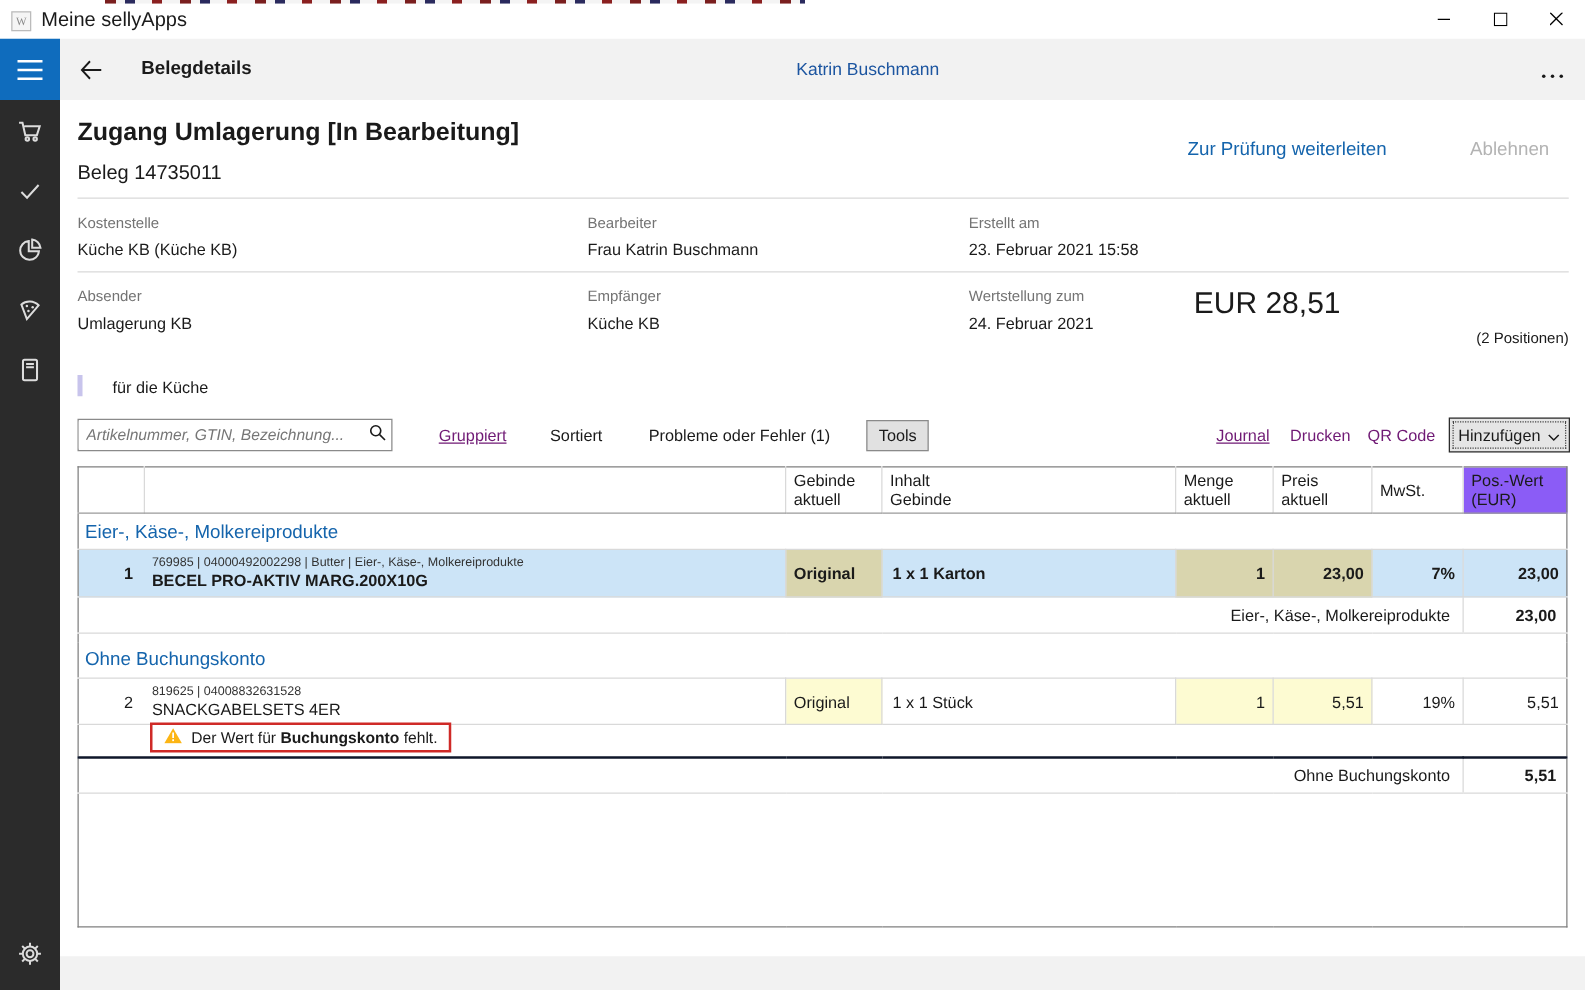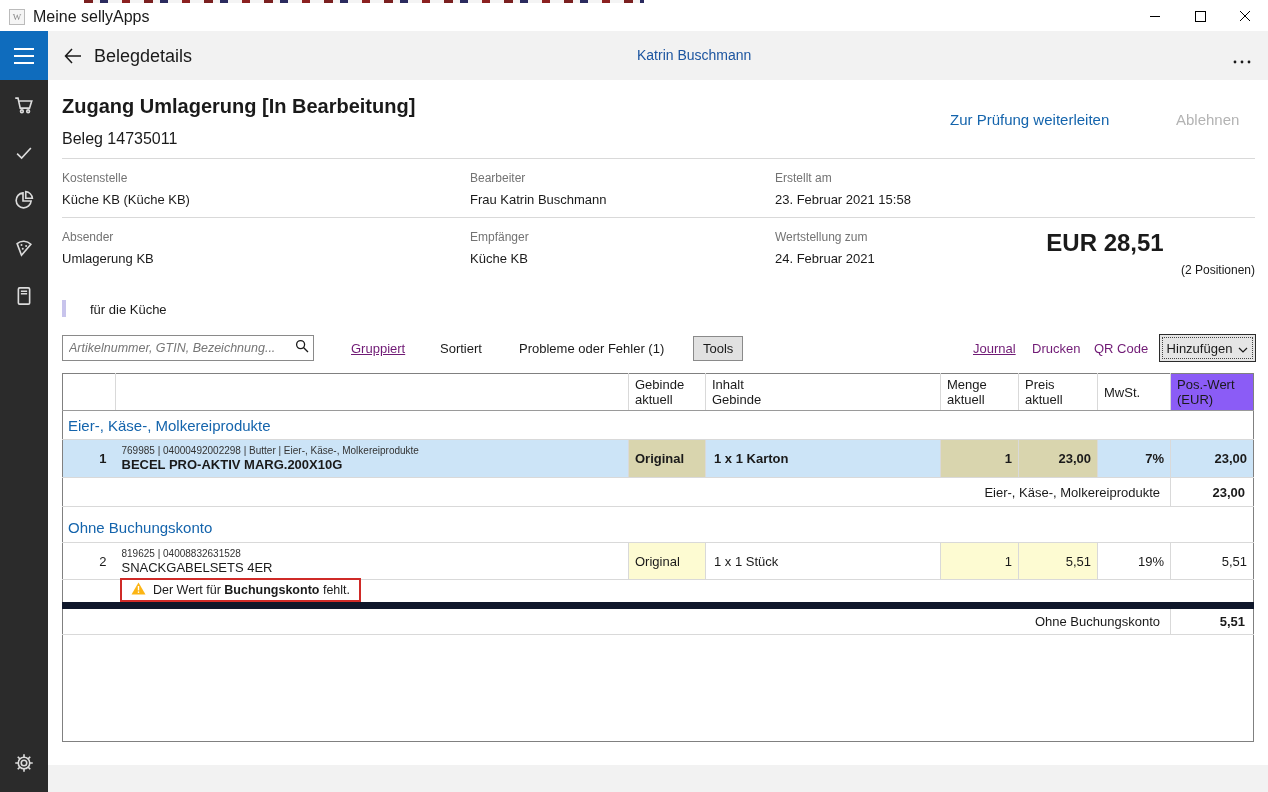--- a/index.html
+++ b/index.html
@@ -20,38 +20,38 @@
   .wincaption { margin-left:auto; display:flex; height:28px; }
   .winbtn { width:45px; height:28px; display:flex; align-items:center; justify-content:center; }
   .winbtn svg { stroke:#000; stroke-width:1; fill:none; }
 
   
   #appbar { top:31px; left:0; width:1268px; height:49px; background:#f2f2f2; }
   #hamburger { left:0; top:0; width:48px; height:49px; background:#0f6cbd; display:flex; flex-direction:column;
     align-items:center; justify-content:center; gap:5px; cursor:pointer; }
   #hamburger span { display:block; width:20px; height:2px; background:#fff; }
   #back-btn { left:62px; top:14px; width:22px; height:22px; }
-  #page-title { left:94px; top:15px; font-size:18px; font-weight:normal; }
+  #page-title { left:113px; top:15px; font-size:15px; font-weight:bold; }
   #header-user { left:637px; top:16px; font-size:14px; color:#1c55a0; }
   #more-btn { left:1232px; top:20px; }
 
   
   #sidebar { top:80px; left:0; width:48px; height:712px; background:#2b2b2b; }
   .side-icon { position:absolute; left:14px; width:20px; height:20px; }
   .side-icon svg { stroke:#dcdcdc; stroke-width:1.3; fill:none; }
 
   
   #doc-title { left:62px; top:95px; font-size:20px; font-weight:bold; }
   #action-forward { left:950px; top:111px; font-size:15px; color:#1464ac; cursor:pointer; }
   #action-reject { left:1176px; top:111px; font-size:15px; color:#b3b3b3; }
   #doc-beleg { left:62px; top:130px; font-size:16px; }
   .hrule { left:62px; width:1193px; height:1px; background:#d9d9d9; }
   .f-label { position:absolute; font-size:12px; color:#737373; }
   .f-value { position:absolute; font-size:13px; color:#1a1a1a; }
-  #total-amount { left:955px; top:229px; width:300px; text-align:center; font-size:24px; font-weight:bold; }
+  #total-amount { left:955px; top:229px; width:300px; text-align:left; font-size:24px; font-weight:normal; }
   #total-note { left:955px; top:263px; width:300px; text-align:right; font-size:12px; }
   #note-bar { left:62px; top:300px; width:4px; height:17px; background:#c8c4ec; }
   #note-text { left:76px; top:302px; font-size:13px;margin-left:14px; }
 
   
   #search-box { left:62px; top:335px; width:252px; height:26px; border:1px solid #8a8a8a; background:#fff;
     display:flex; align-items:center; }
   #search-input { border:none; outline:none; flex:1; height:22px; padding:0 6px; font-size:12.5px;
     font-family:"Liberation Sans","DejaVu Sans",sans-serif; }
   #search-input::placeholder { font-style:italic; color:#767676; }
@@ -83,21 +83,21 @@
   .pname { font-size:13px; line-height:16px; }
   .r { text-align:right; }
   .sel { background:#cce4f7; }
   .sel .bold-when-sel { font-weight:bold; }
   .khaki { background:#d9d5ae; }
   .yellow { background:#fdfbd2; }
   .subtotal-label { text-align:right; padding:5px 10px; border-bottom:1px solid #d9d9d9; }
   .subtotal-value { text-align:right; font-weight:bold; padding:5px 8px; border-left:1px solid #d9d9d9;
     border-bottom:1px solid #d9d9d9; }
   .spacer-row td { height:7px; border:none; }
-  .warn-row td { position:relative; height:26px; border-bottom:7px solid #0f172a; }
+  .warn-row td { position:relative; height:26px; border-bottom:2px solid #0f172a; }
   #warn-box { position:absolute; left:57px; top:-2px; display:inline-flex; align-items:center; gap:7px;
     border:2px solid #cf2a27; background:#fff; padding:2px 9px; font-size:12.5px; white-space:nowrap; }
   .filler td { height:107px; }
 
   
   #footer-strip { left:48px; top:765px; width:1220px; height:27px; background:#f2f2f2; }
 </style>
 </head>
 <body>
 

